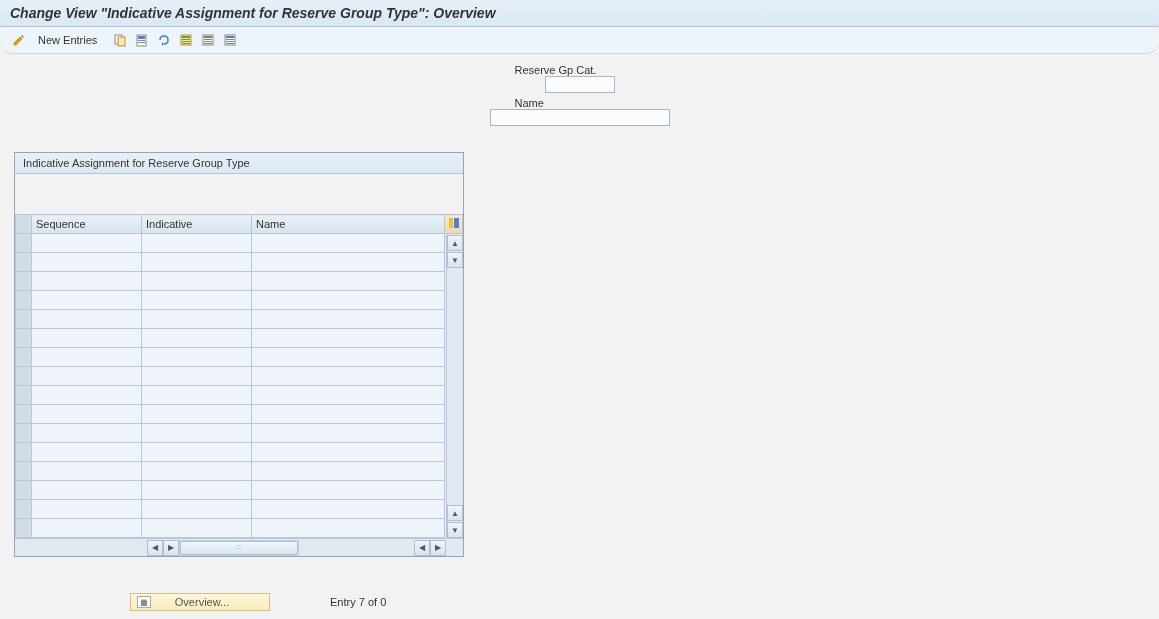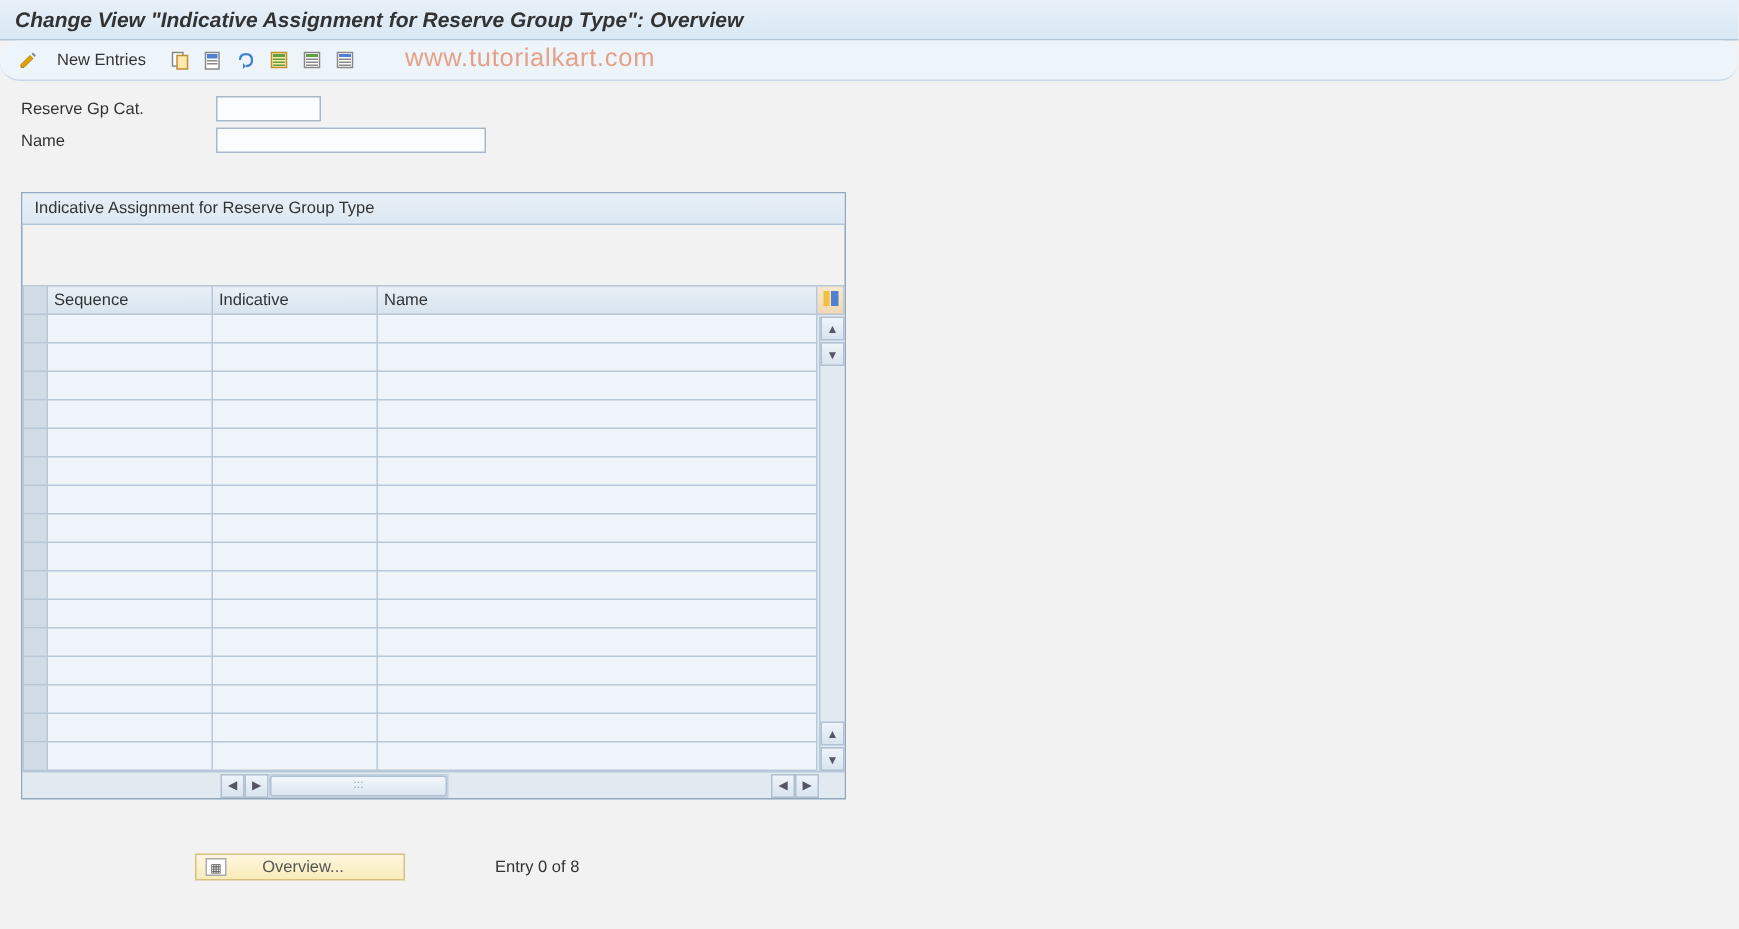--- a/index.html
+++ b/index.html
@@ -57,40 +57,41 @@
     
     .form-area {
       padding: 10px 14px;
     }
     
     .form-row {
       display: flex;
       align-items: center;
       margin-bottom: 4px;
       font-size: 11px;
+      flex-direction: column;
     }
     
     .form-label {
       width: 130px;
       color: #333;
     }
     
     .form-input {
       border: 1px solid #a8b8c8;
       background: #fafcfe;
       height: 17px;
       padding: 0 4px;
       font-size: 11px;
     }
     .short-input { width: 70px; }
     .long-input { width: 180px; }
     
     .table-panel {
       margin: 12px 14px 0 14px;
-      width: 550px;
+      width: 450px;
       border: 1px solid #8fa8c0;
       position: relative;
     }
     
     .table-caption {
       background: linear-gradient(to bottom, #e8f0f7, #dce8f2);
       border-bottom: 1px solid #b0c4d8;
       padding: 4px 8px;
       font-size: 11px;
       color: #333;
@@ -270,21 +271,20 @@
   </span>
   <span class="toolbar-btn">
     <svg width="14" height="14" viewBox="0 0 14 14">
         <rect x="2" y="2" width="10" height="10" fill="#fff" stroke="#888"></rect>
         <rect x="3" y="3" width="8" height="2" fill="#5080d0"></rect>
         <rect x="3" y="6" width="8" height="1" fill="#888"></rect>
         <rect x="3" y="8" width="8" height="1" fill="#888"></rect>
         <rect x="3" y="10" width="8" height="1" fill="#888"></rect>
       </svg>
   </span>
-  <div class="watermark">www.tutorialkart.com</div>
 </div>
 
 <div class="form-area">
   <div class="form-row">
     <span class="form-label">Reserve Gp Cat.</span>
     <input class="form-input short-input" type="text" value="" style="">
   </div>
   <div class="form-row">
     <span class="form-label">Name</span>
     <input class="form-input long-input" type="text" value="" style="">
@@ -444,14 +444,14 @@
     <div class="hscroll-btn">▶</div>
     <div style="width:17px;"></div>
   </div>
 </div>
 
 <div class="footer-area">
   <div class="position-btn">
     <span class="position-icon">▦</span>
     <span class="position-label">Overview...</span>
   </div>
-  <span class="entry-text">Entry 0 of 8</span>
+  <span class="entry-text">Entry 7 of 0</span>
 </div>
 
 </body></html>

